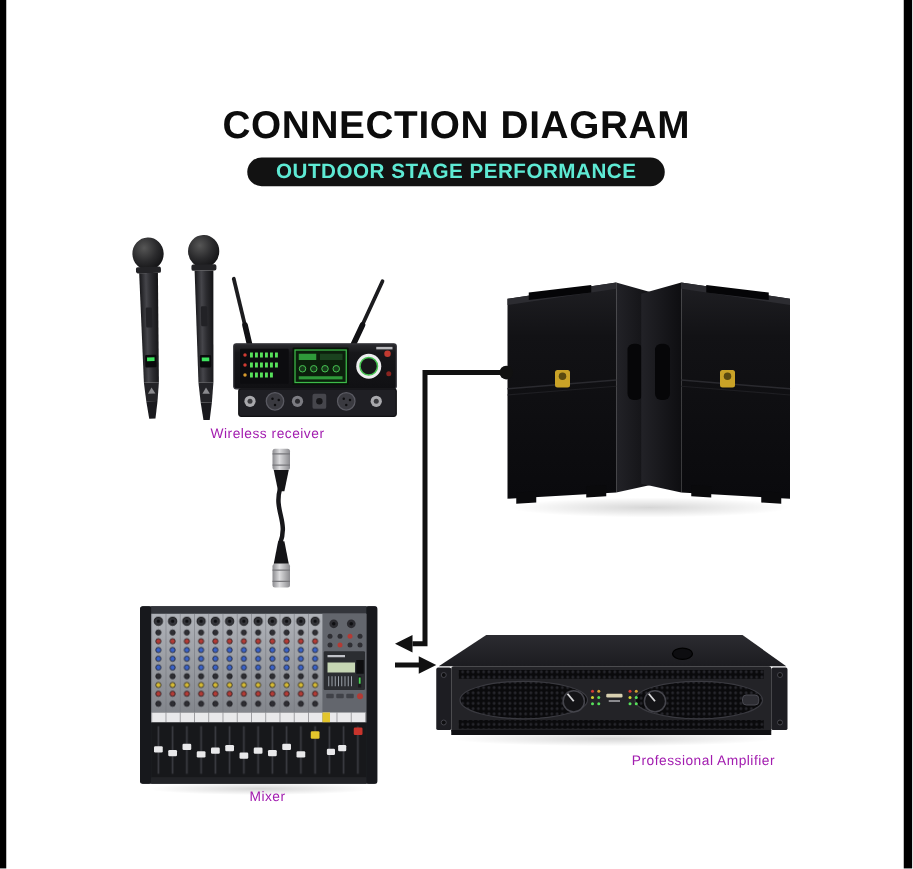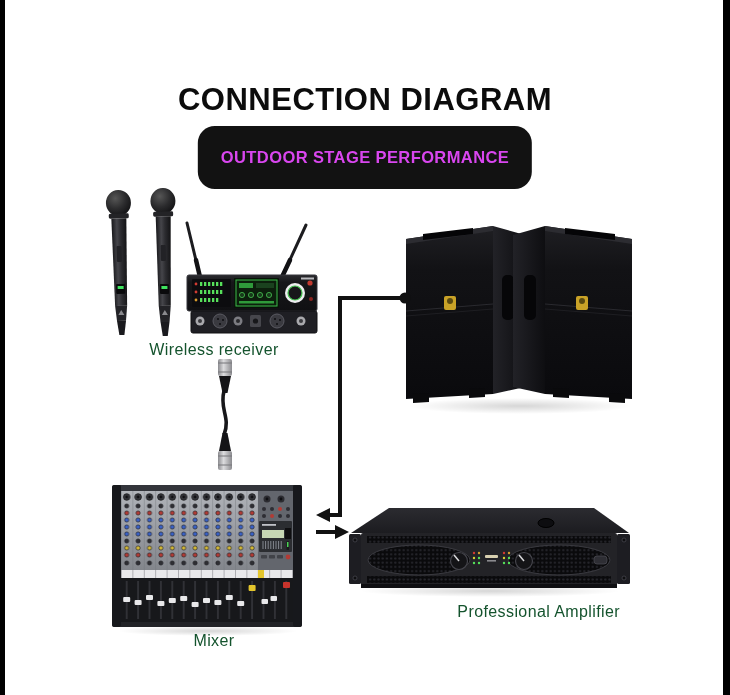--- a/index.html
+++ b/index.html
@@ -9,28 +9,28 @@
   }
   .frame-bar{position:absolute;top:0;height:695px;background:#000;}
   .frame-bar.left{left:0;width:5px;}
   .frame-bar.right{right:0;width:7px;}
   .title{
     position:absolute;top:82px;left:0;width:730px;text-align:center;
     font-size:31px;font-weight:900;letter-spacing:.5px;color:#0c0c0c;
   }
   .badge{
     position:absolute;top:126px;left:50%;transform:translateX(-50%);
-    background:#121212;color:#d946ef;border-radius:17px;
+    background:#121212;color:#5eead4;border-radius:17px;
     font-size:16.5px;font-weight:bold;letter-spacing:.4px;
-    padding:22px 23px;line-height:19px;white-space:nowrap;
+    padding:2px 23px;line-height:19px;white-space:nowrap;
   }
   .dev{position:absolute;}
   .dev-label{
-    position:absolute;text-align:center;color:#14532d;
-    font-size:16px;letter-spacing:.4px;
+    position:absolute;text-align:center;color:#a21caf;
+    font-size:11px;letter-spacing:.4px;
   }
   .shadow{position:absolute;border-radius:50%;
     background:radial-gradient(closest-side,rgba(0,0,0,.16),rgba(0,0,0,0));}
   svg{display:block;}
 </style>
 </head>
 <body>
 
 <div class="canvas">
 

